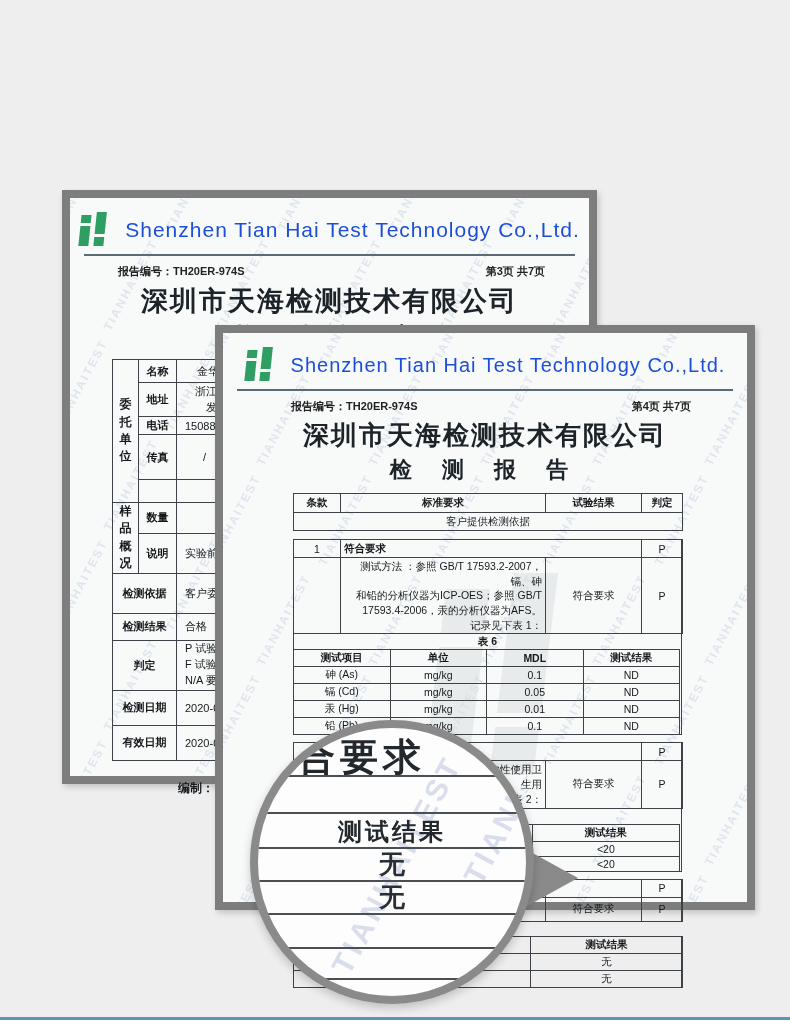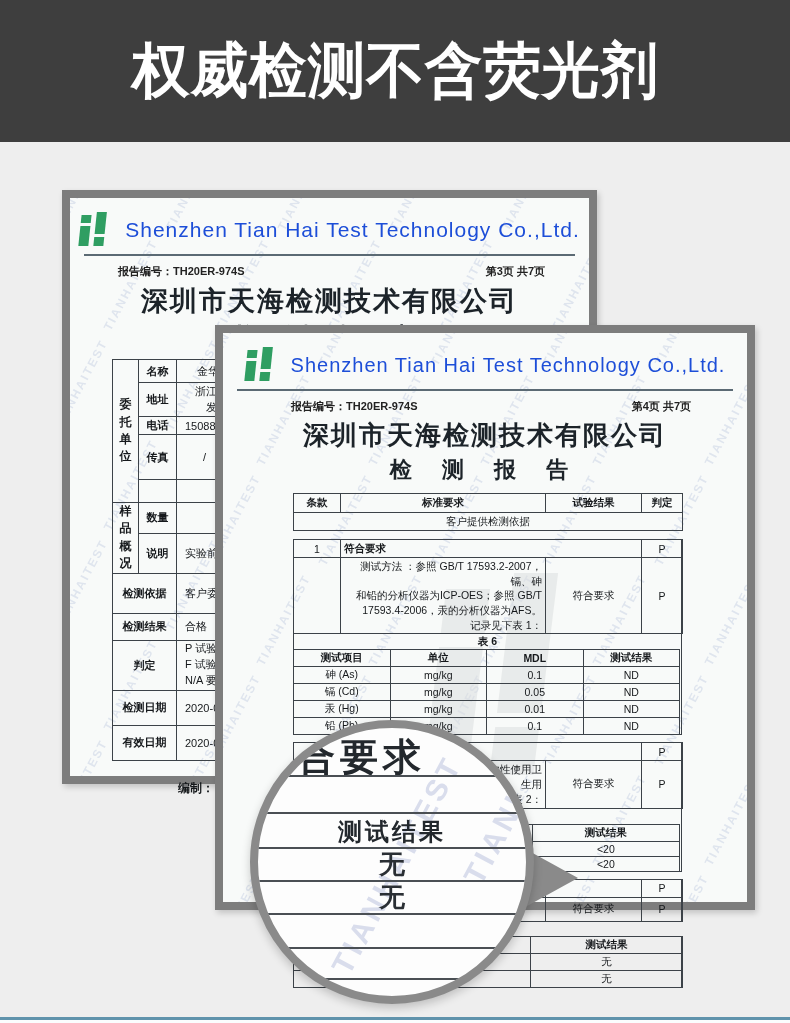--- a/index.html
+++ b/index.html
@@ -86,23 +86,20 @@
            color:rgba(135,150,200,.30);white-space:nowrap;}
   
   .bottom-line{position:absolute;left:0;right:0;bottom:3px;height:3px;background:#6093ac;z-index:6;}
   .bottom-white{position:absolute;left:0;right:0;bottom:0;height:3px;background:#fbfdfe;z-index:6;}
 </style>
 </head>
 <body>
 
 <div class="stage">
 
-  <header class="banner">
-    <h1>权威检测不含荧光剂</h1>
-  </header>
 
   <section class="cert cert1">
     <div class="wm">
         <span style="left: -40px; top: -20px;">TIANHAITEST</span>
         <span style="left: 72px; top: -20px;">TIANHAITEST</span>
         <span style="left: 184px; top: -20px;">TIANHAITEST</span>
         <span style="left: 296px; top: -20px;">TIANHAITEST</span>
         <span style="left: 408px; top: -20px;">TIANHAITEST</span>
         <span style="left: 10px; top: 80px;">TIANHAITEST</span>
         <span style="left: 122px; top: 80px;">TIANHAITEST</span>

